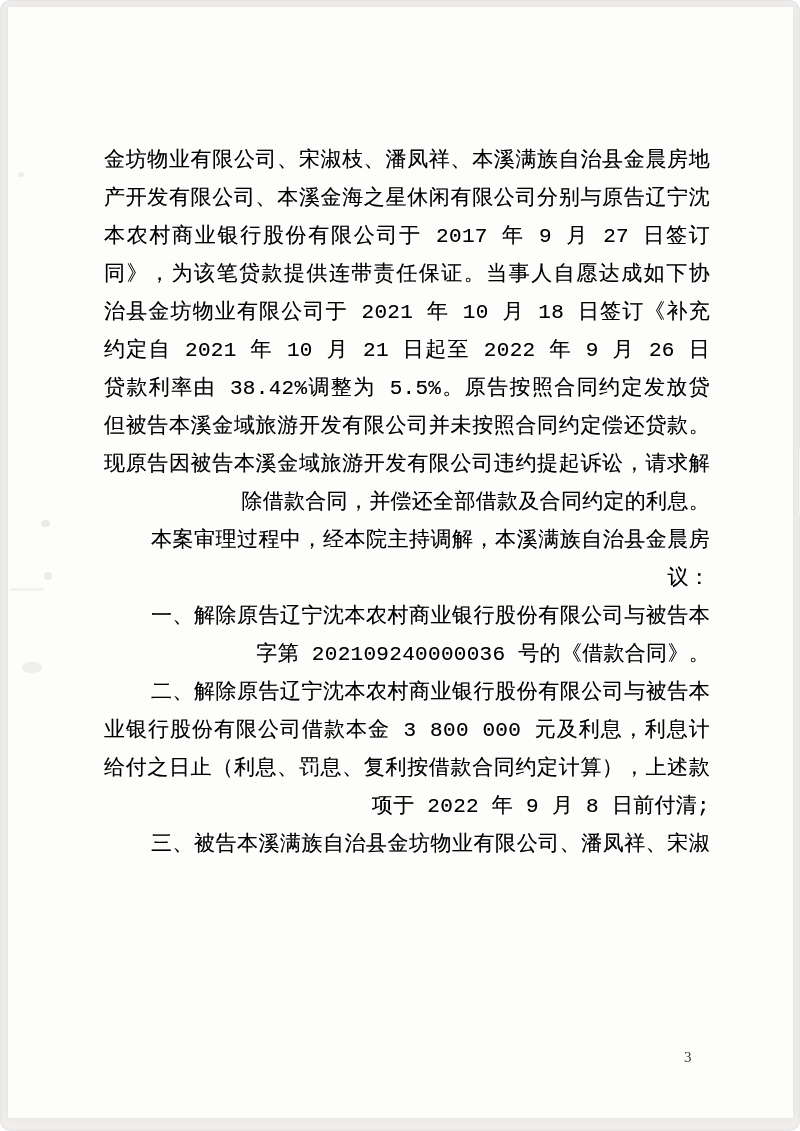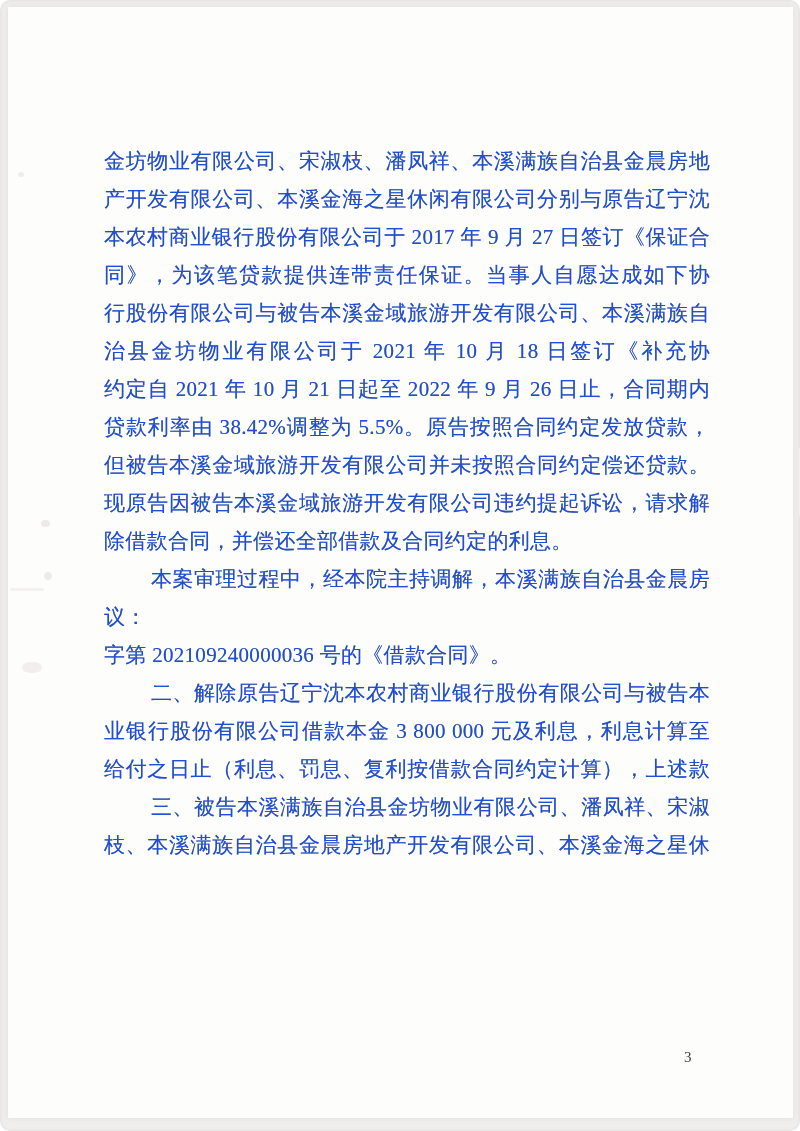--- a/index.html
+++ b/index.html
@@ -26,27 +26,28 @@
     background: #fdfdfc;
     box-shadow: 0 0 6px rgba(180,175,170,0.25);
   }
   .textblock {
     position: absolute;
     left: 96px;
     top: 135px;
     width: 606px;
     font-size: 21px;
     line-height: 38px;
-    color: #1d4ed8;
+    color: #000000;
     letter-spacing: 0.3px;
     text-shadow: 0 0 0.4px rgba(63,63,63,0.55);
+    font-family: Liberation Mono, monospace;
   }
   .line {
     white-space: nowrap;
-    text-align: left;
+    text-align: right;
   }
   .line.fill {
     white-space: normal;
     text-align: justify;
     text-align-last: justify;
     overflow: hidden;
     height: 38px;
   }
   .line.indent {
     padding-left: 47px;
@@ -74,35 +75,35 @@
 <body>
 
 <div class="screenshot">
   <div class="paper">
 
     <div class="textblock" id="textblock">
         <div class="line fill">金坊物业有限公司、宋淑枝、潘凤祥、本溪满族自治县金晨房地</div>
         <div class="line fill">产开发有限公司、本溪金海之星休闲有限公司分别与原告辽宁沈</div>
         <div class="line fill">本农村商业银行股份有限公司于 2017 年 9 月 27 日签订《保证合</div>
         <div class="line fill">同》，为该笔贷款提供连带责任保证。当事人自愿达成如下协</div>
-        <div class="line fill">行股份有限公司与被告本溪金域旅游开发有限公司、本溪满族自</div>
         <div class="line fill">治县金坊物业有限公司于 2021 年 10 月 18 日签订《补充协议》，</div>
         <div class="line fill">约定自 2021 年 10 月 21 日起至 2022 年 9 月 26 日止，合同期内</div>
         <div class="line fill">贷款利率由 38.42%调整为 5.5%。原告按照合同约定发放贷款，</div>
         <div class="line fill">但被告本溪金域旅游开发有限公司并未按照合同约定偿还贷款。</div>
         <div class="line fill">现原告因被告本溪金域旅游开发有限公司违约提起诉讼，请求解</div>
         <div class="line">除借款合同，并偿还全部借款及合同约定的利息。</div>
         <div class="line fill indent">本案审理过程中，经本院主持调解，本溪满族自治县金晨房地</div>
         <div class="line">议：</div>
+        <div class="line fill indent">一、解除原告辽宁沈本农村商业银行股份有限公司与被告本</div>
         <div class="line">字第 202109240000036 号的《借款合同》。</div>
         <div class="line fill indent">二、解除原告辽宁沈本农村商业银行股份有限公司与被告本</div>
         <div class="line fill">业银行股份有限公司借款本金 3 800 000 元及利息，利息计算至</div>
         <div class="line fill">给付之日止（利息、罚息、复利按借款合同约定计算），上述款</div>
+        <div class="line">项于 2022 年 9 月 8 日前付清;</div>
         <div class="line fill indent">三、被告本溪满族自治县金坊物业有限公司、潘凤祥、宋淑</div>
-        <div class="line fill">枝、本溪满族自治县金晨房地产开发有限公司、本溪金海之星休</div>
       </div>
 
     <div class="pagenum">3</div>
 
     <div class="smudge s1"></div>
     <div class="smudge s2"></div>
     <div class="smudge s3"></div>
     <div class="smudge s4"></div>
     <div class="smudge s5"></div>
     <div class="smudge s6"></div>

